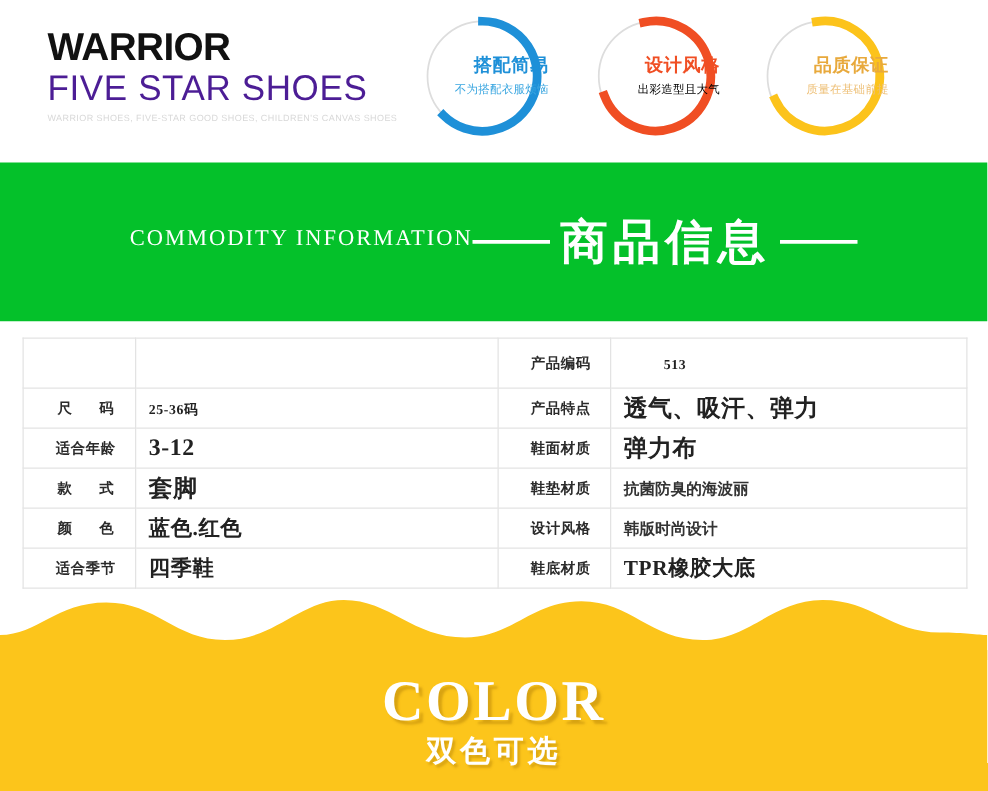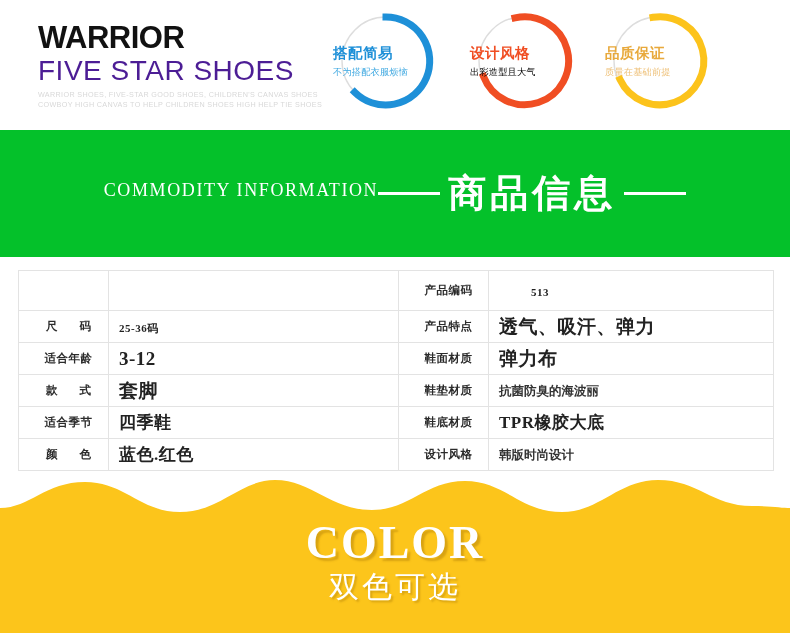--- a/index.html
+++ b/index.html
@@ -37,21 +37,21 @@
   }
 
   .badges { position:absolute; left:333px; top:8px; width:450px; height:112px; }
   .badge { position:absolute; top:0; width:106px; height:106px; }
   .badge:nth-of-type(1){ left:0; }
   .badge:nth-of-type(2){ left:137px; }
   .badge:nth-of-type(3){ left:272px;text-decoration:underline; }
   .badge svg { position:absolute; left:0; top:0; }
   .badge-text {
     position:absolute; left:0; top:0; width:106px; height:106px;
-    display:flex; flex-direction:column; align-items:flex-start; justify-content:center;
+    display:flex; flex-direction:column; align-items:flex-end; justify-content:center;
   }
   .badge-title {
     font-family:"DejaVu Sans","Liberation Sans",sans-serif;
     font-weight:bold; font-size:14.5px; letter-spacing:0.5px; line-height:1.2;
   }
   .badge-desc {
     font-family:"DejaVu Sans","Liberation Sans",sans-serif;
     font-size:9.2px; letter-spacing:0.2px; margin-top:3px; line-height:1.2;
   }
 
@@ -105,48 +105,47 @@
   .color-sect {
     position:absolute; left:0; top:468px; width:790px; height:165px;
   }
   .color-sect .wave { position:absolute; left:0; top:0; width:790px; height:60px; }
   .color-fill {
     position:absolute; left:0; top:52px; width:790px; height:113px;
     background:#fcc51b;
   }
   .color-inner {
     position:absolute; left:0; top:52px; width:790px; height:113px;
-    display:flex; flex-direction:column; align-items:center; justify-content:flex-start;
+    display:flex; flex-direction:column; align-items:center; justify-content:center;
   }
   .color-en {
     font-family:"Liberation Serif","DejaVu Serif",serif;
     font-weight:bold; font-size:46px; color:#ffffff; letter-spacing:2px;
     text-shadow:3px 3px 2px rgba(150,100,0,0.35);
     line-height:1.02;
   }
   .color-cn {
     font-family:"DejaVu Sans","Liberation Sans",sans-serif;
-    font-weight:normal; font-size:30px; color:#ffffff; letter-spacing:3px;
+    font-weight:bold; font-size:24px; color:#ffffff; letter-spacing:3px;
     text-shadow:2px 2px 2px rgba(150,100,0,0.35);
     margin-top:4px; line-height:1.05;
   }
 </style>
 </head>
 <body>
 
 <div class="page">
 
   <div class="header">
 
     <div class="brand">
       <div class="brand-main">WARRIOR</div>
       <div class="brand-sub">FIVE STAR SHOES</div>
       <div class="brand-tiny">
         <div>WARRIOR SHOES, FIVE-STAR GOOD SHOES, CHILDREN'S CANVAS SHOES</div>
-        <div>COWBOY HIGH CANVAS TO HELP CHILDREN SHOES HIGH HELP TIE SHOES</div>
       </div>
     </div>
 
     <div class="badges">
 
       <div class="badge">
         <svg width="106" height="106" viewBox="0 0 106 106">
           <circle cx="53" cy="53" r="44" fill="none" stroke="#dddddd" stroke-width="1.4"></circle>
           <path d="M 53 9 A 44 44 0 1 1 21.7 84.2" fill="none" stroke="#1e90d8" stroke-width="7" stroke-linecap="square"></path>
         </svg>
@@ -232,38 +231,38 @@
           <td class="val-l">
             <span class="v big">套脚</span>
           </td>
           <td class="lbl">鞋垫材质</td>
           <td class="val-r">
             <span class="v plain">抗菌防臭的海波丽</span>
           </td>
         </tr>
 
         <tr>
+          <td class="lbl spaced">颜  色</td>
+          <td class="val-l">
+            <span class="v mid">蓝色.红色</span>
+          </td>
+          <td class="lbl">设计风格</td>
+          <td class="val-r">
+            <span class="v plain">韩版时尚设计</span>
+          </td>
+        </tr>
+
+        <tr>
           <td class="lbl">适合季节</td>
           <td class="val-l">
             <span class="v mid">四季鞋</span>
           </td>
           <td class="lbl">鞋底材质</td>
           <td class="val-r">
             <span class="v mid">TPR橡胶大底</span>
-          </td>
-        </tr>
-
-        <tr>
-          <td class="lbl spaced">颜  色</td>
-          <td class="val-l">
-            <span class="v mid">蓝色.红色</span>
-          </td>
-          <td class="lbl">设计风格</td>
-          <td class="val-r">
-            <span class="v plain">韩版时尚设计</span>
           </td>
         </tr>
 
       </tbody>
     </table>
   </div>
 
   <div class="color-sect">
     <svg class="wave" viewBox="0 0 790 60" preserveAspectRatio="none">
       <path d="M0,40

